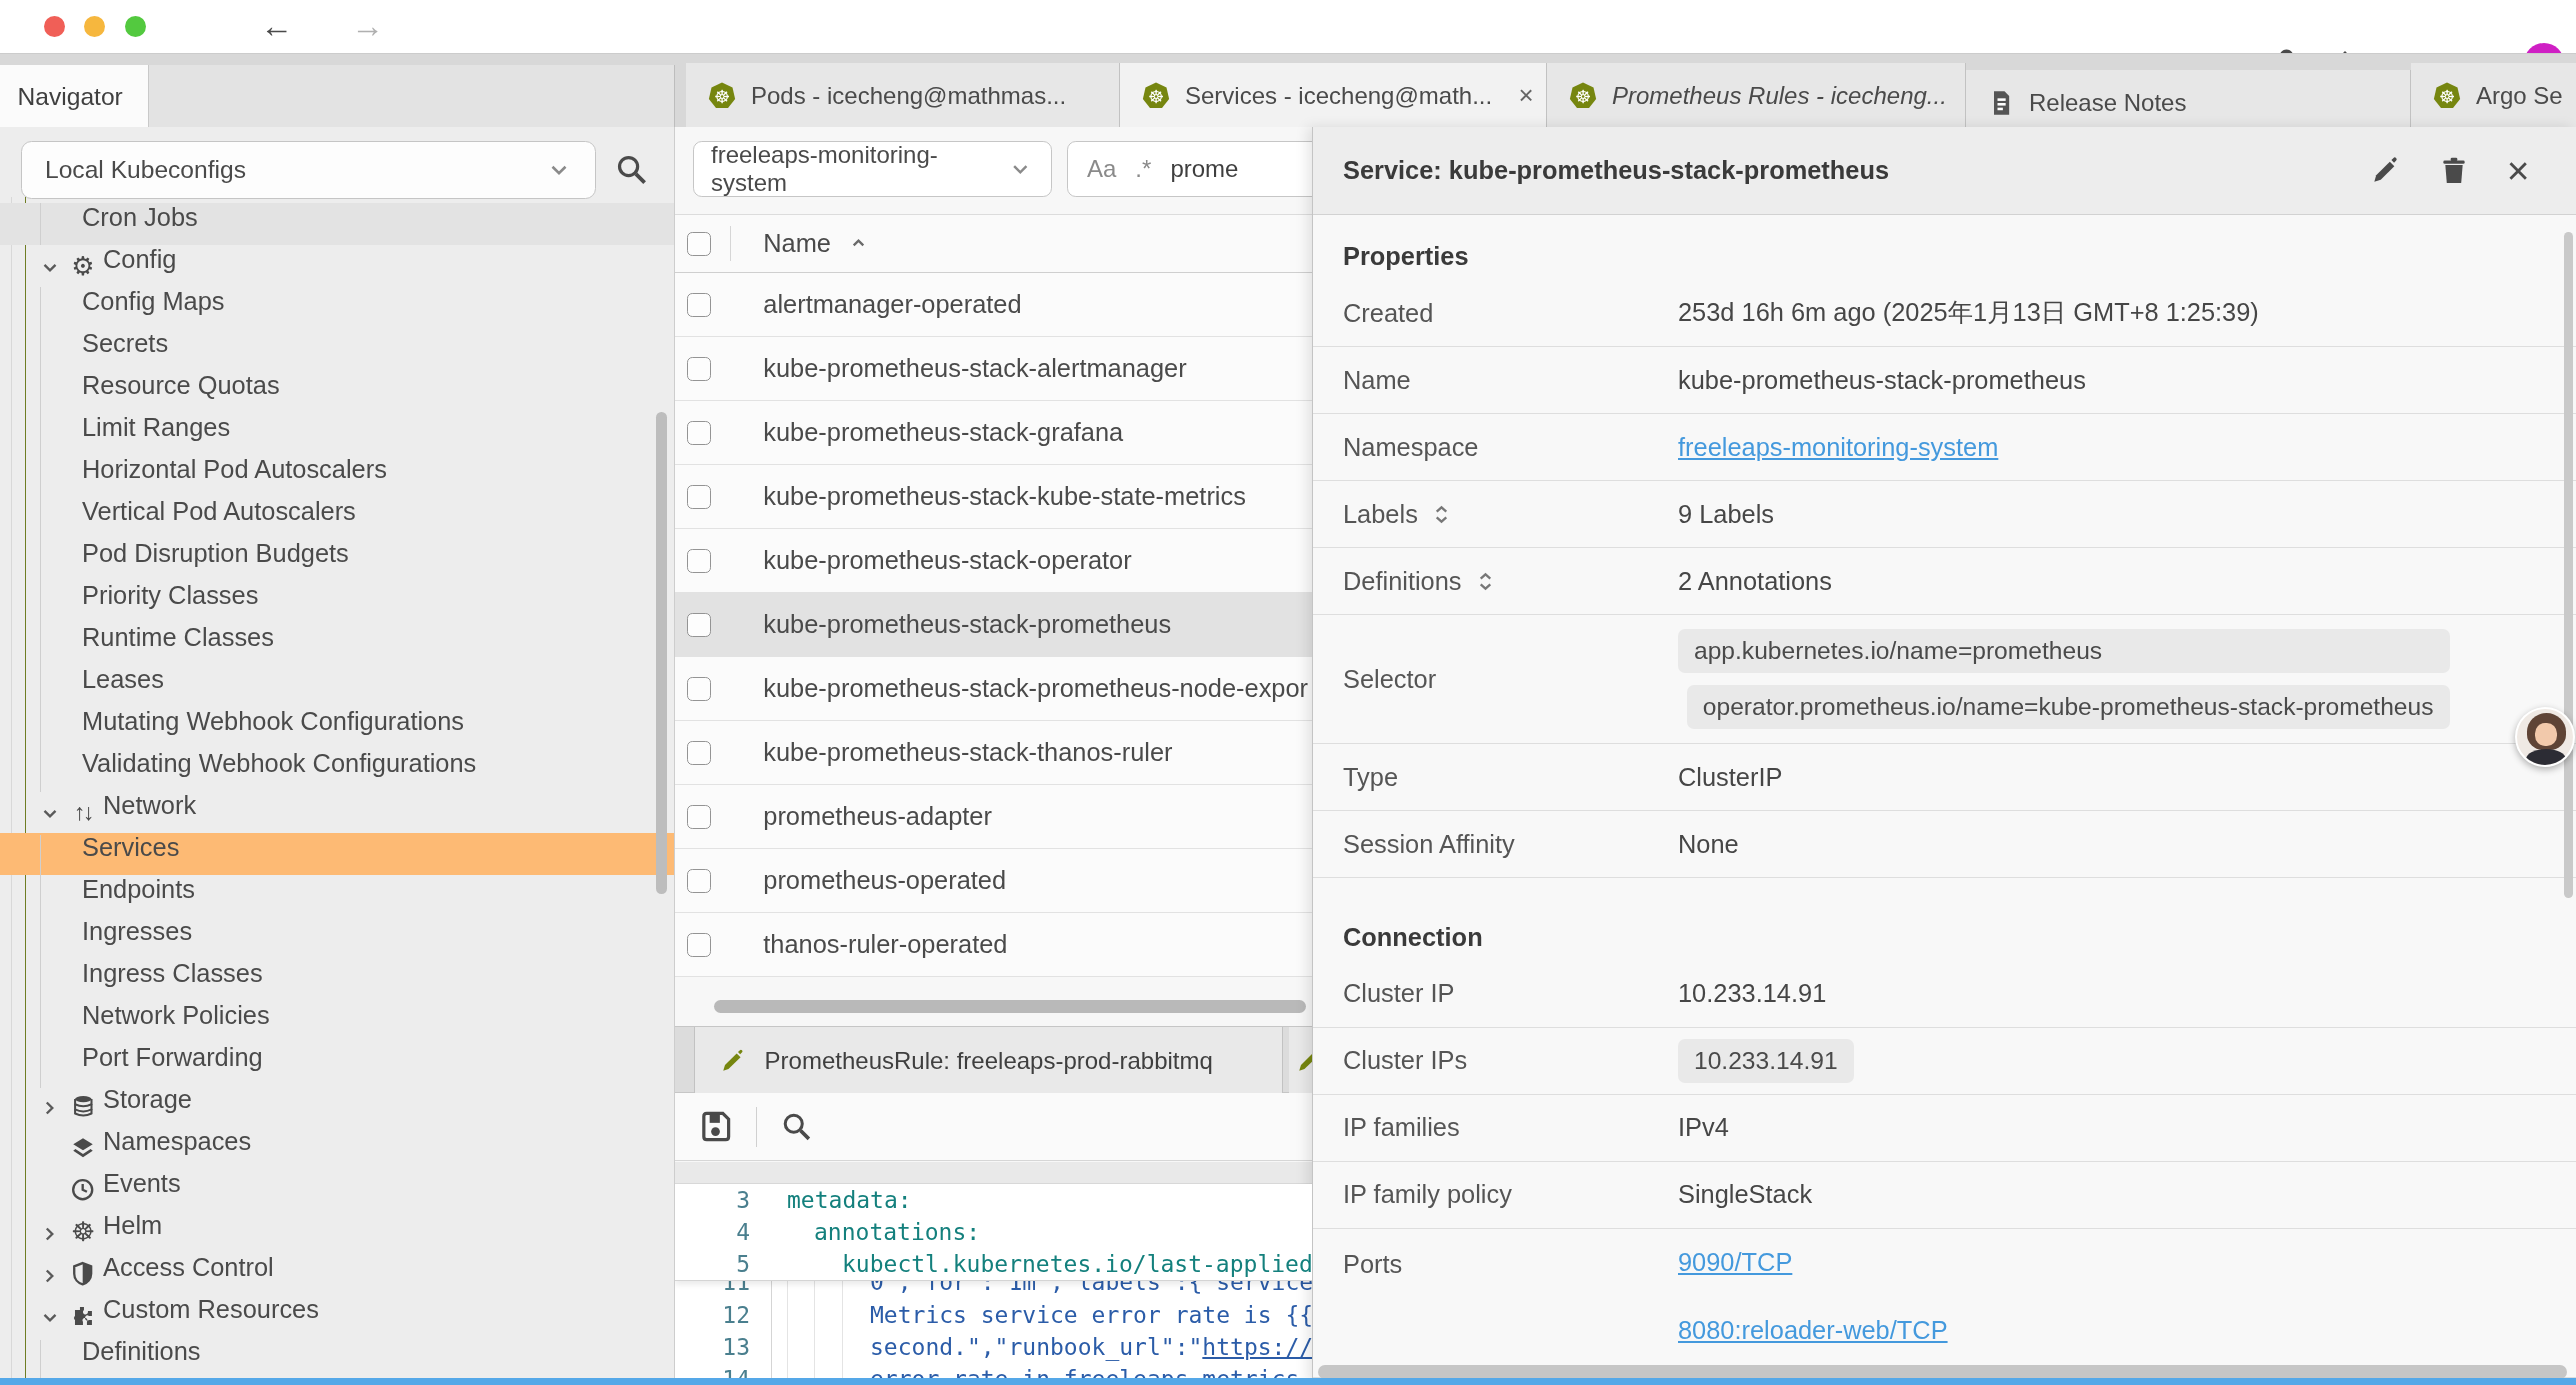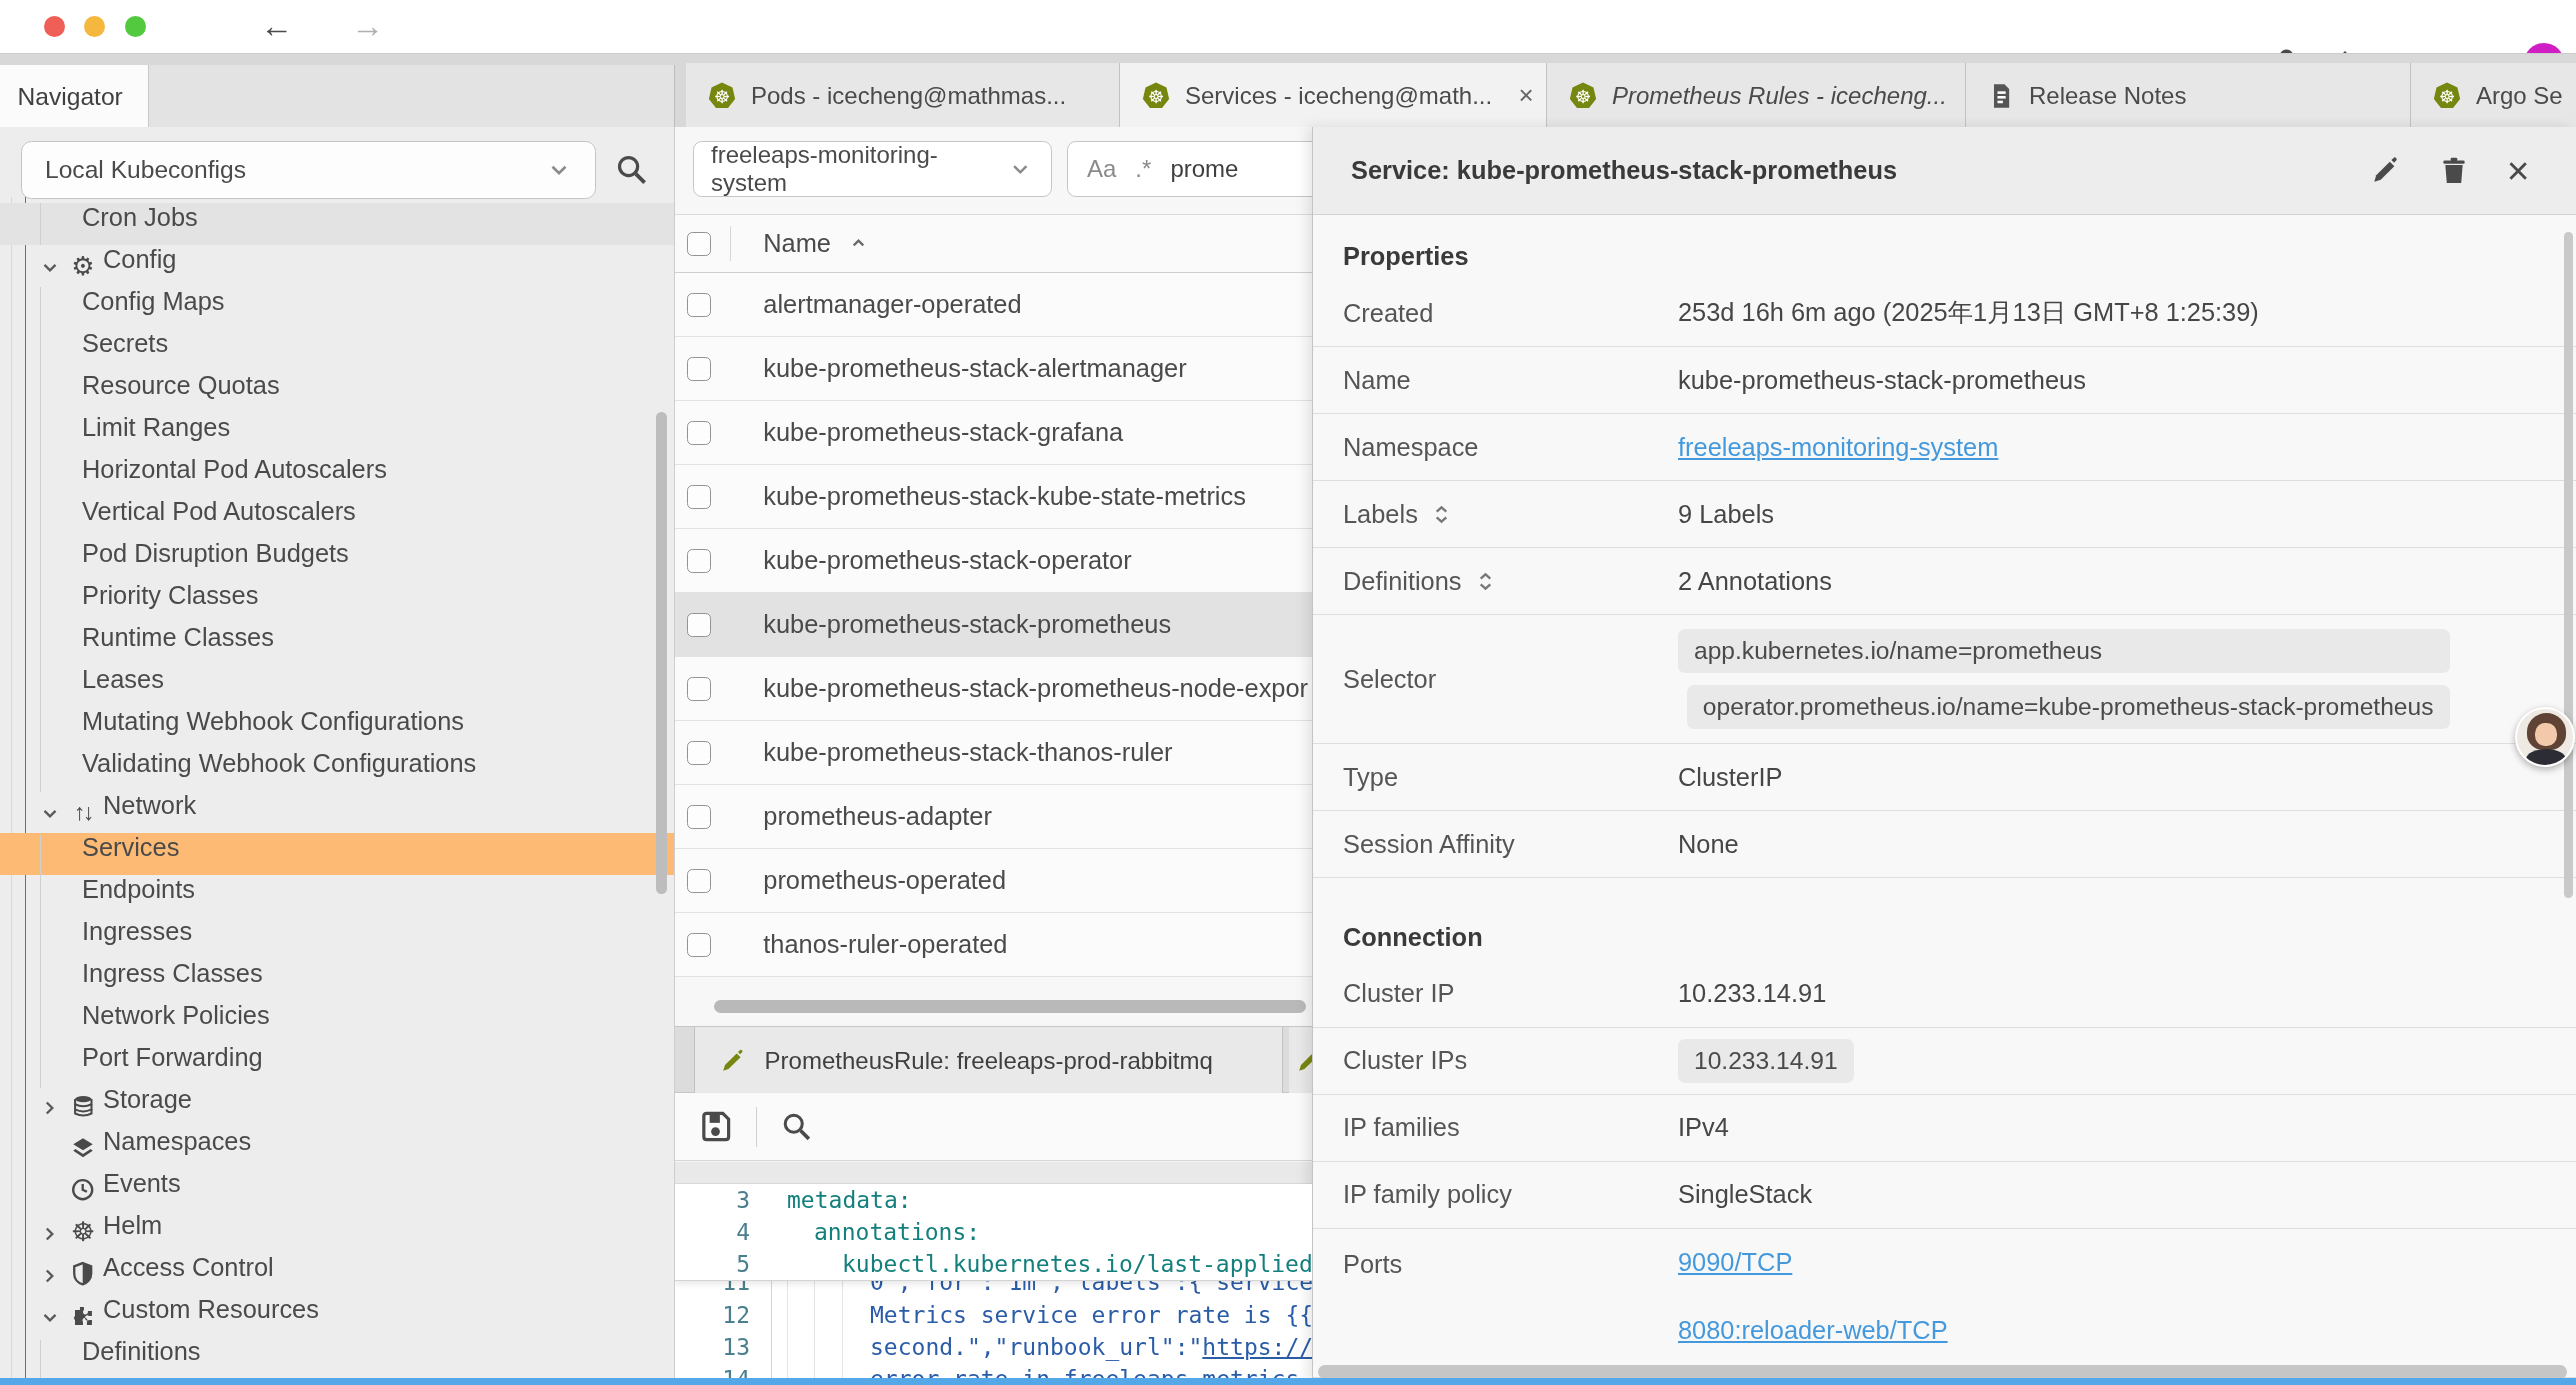--- a/index.html
+++ b/index.html
@@ -95,21 +95,21 @@
   .lnk{text-decoration:underline;}
   #sticky{position:relative;border-bottom:0.9px solid #d4d4d4;box-shadow:0 3.5px 5.3px rgba(0,0,0,0.08);background:#fff;z-index:2;}
   #partial{height:17.5px;overflow:hidden;position:relative;}
   #partial .cline{margin-top:-15px;}
 
   
   #detail{position:absolute;left:1312px;top:127px;width:1264px;height:1258px;background:#f8f8f8;
     border-left:0.9px solid #c4c4c4;box-shadow:-5.3px 0 12.3px rgba(0,0,0,0.10);overflow:hidden;}
   #dheader{position:absolute;left:0;top:0;width:1264px;height:88px;background:#ededed;border-bottom:0.9px solid #d2d2d2;
     display:flex;align-items:center;padding:0 30px;}
-  #dtitle{font-size:25.4px;font-weight:bold;color:#3a3a3a;margin-left:8px;}
+  #dtitle{font-size:25.4px;font-weight:bold;color:#3a3a3a;}
   #dactions{margin-left:auto;display:flex;align-items:center;gap:37px;padding-right:17.5px;}
   #dactions .close{font-size:39px;color:#4a4a4a;line-height:39px;}
   #dbody{position:absolute;left:0;top:88px;width:1264px;}
   .sheading{height:65px;display:flex;align-items:flex-end;padding:0 0 8.8px 30px;font-size:25.4px;font-weight:bold;color:#3a3a3a;}
   .prow{position:relative;display:flex;border-bottom:0.9px solid #dedede;min-height:67px;align-items:center;}
   .prow .plabel{width:365px;padding-left:30px;font-size:25.4px;color:#555;display:flex;align-items:center;gap:12.3px;flex-shrink:0;}
   .prow .pvalue{font-size:25.4px;color:#464646;}
   .pvalue.link, a.plink{color:#4499dd;text-decoration:underline;}
   .chip{background:#e9e9e9;border-radius:7px;padding:8px 16px;font-size:24.6px;color:#4a4a4a;white-space:nowrap;}
   .chips{display:flex;flex-direction:column;gap:12.3px;padding:14px 0;}
@@ -183,21 +183,21 @@
       </div>
       <div class="tab" style="width: 419px;">
         <span class="icn">
           <svg viewBox="0 0 24 24" width="30" height="30" style="font-size:27px">
             <polygon points="12,1.2 20.4,5.2 22.5,14.3 16.8,21.6 7.2,21.6 1.5,14.3 3.6,5.2" fill="#76860f"></polygon>
             <text x="12" y="17.3" text-anchor="middle" font-size="14.5" fill="#fff" font-family="DejaVu Sans">☸</text>
           </svg>
         </span>
         <span class="lbl italic">Prometheus Rules - icecheng...</span>
       </div>
-      <div class="tab" style="width: 445px;">
+      <div class="tab" style="width: 445px; margin-top: 7px;">
         <span class="icn">
           <svg viewBox="0 0 24 24" width="28" height="28">
             <path d="M6 2 h9 l4 4 v16 h-13 z" fill="#555"></path>
             <rect x="9" y="8" width="7" height="2.2" fill="#fff"></rect>
             <rect x="9" y="12" width="7" height="2.2" fill="#fff"></rect>
             <rect x="9" y="16" width="4.6" height="2.2" fill="#fff"></rect>
           </svg>
         </span>
         <span class="lbl">Release Notes</span>
       </div>

